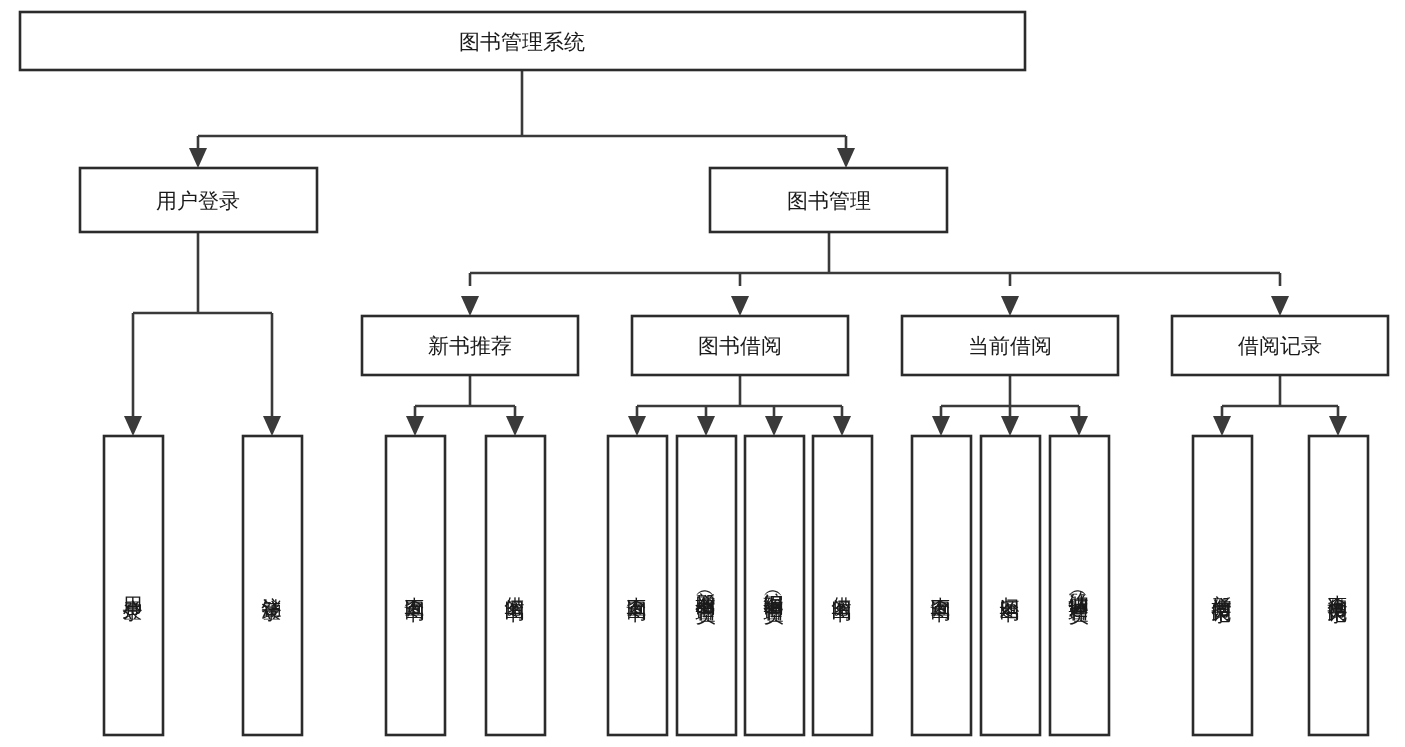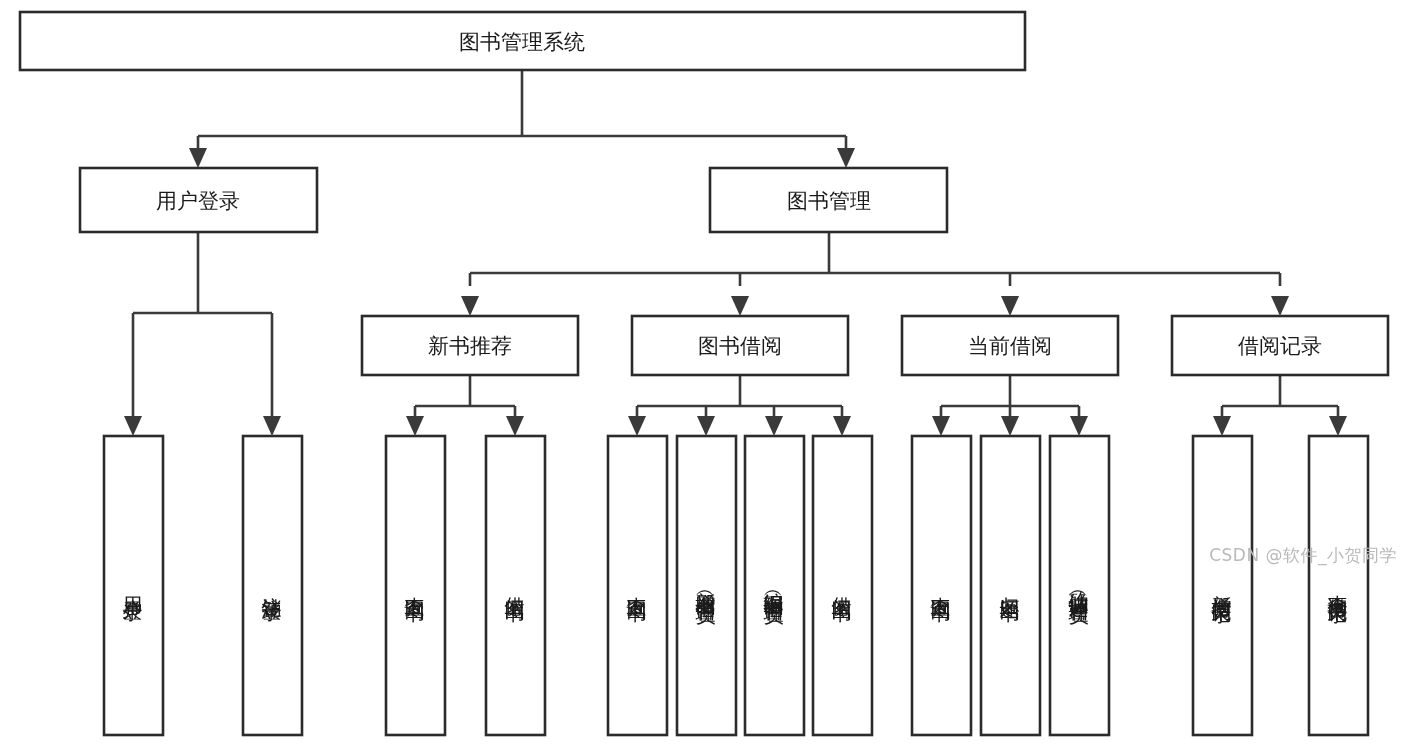--- a/index.html
+++ b/index.html
@@ -239,15 +239,14 @@
       <rect class="node-rect" x="1193" y="436" width="59" height="299"></rect>
       <text class="node-label vertical" x="1222" y="585">新增借阅记录</text>
     </g>
     <g>
       <rect class="node-rect" x="1309" y="436" width="59" height="299"></rect>
       <text class="node-label vertical" x="1338" y="585">查询借阅记录</text>
     </g>
 
   </svg>
 
-  <div class="watermark">CSDN @软件_小贺同学</div>
 
 </div>
 
 </body></html>

